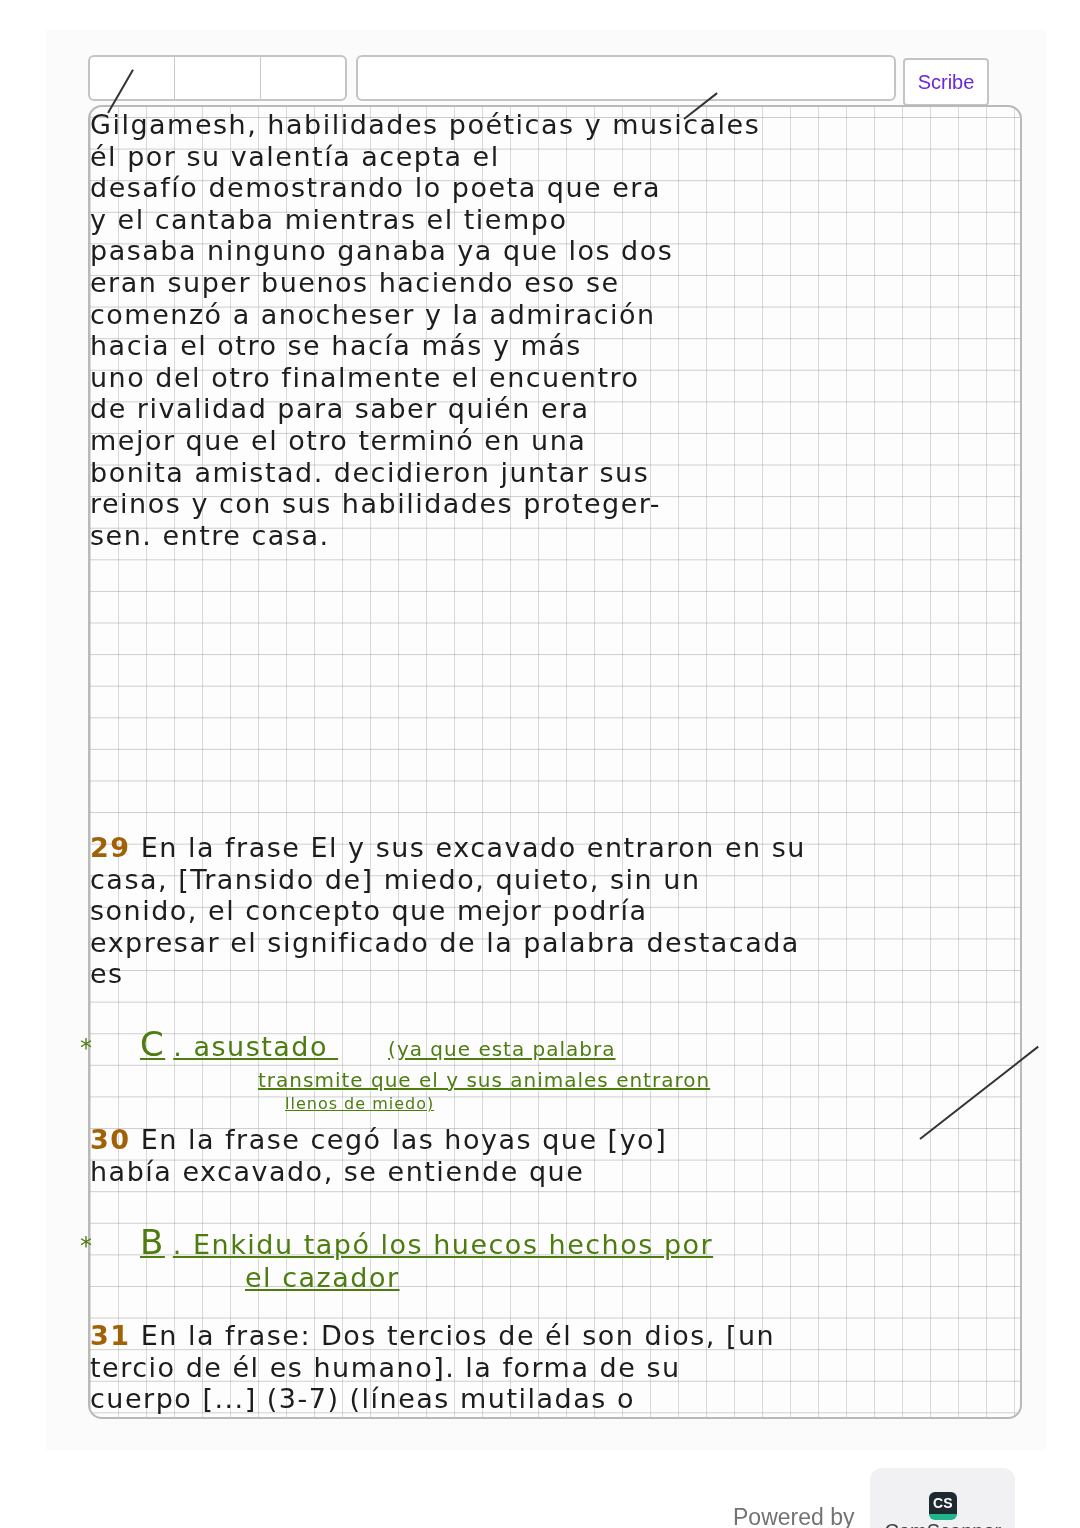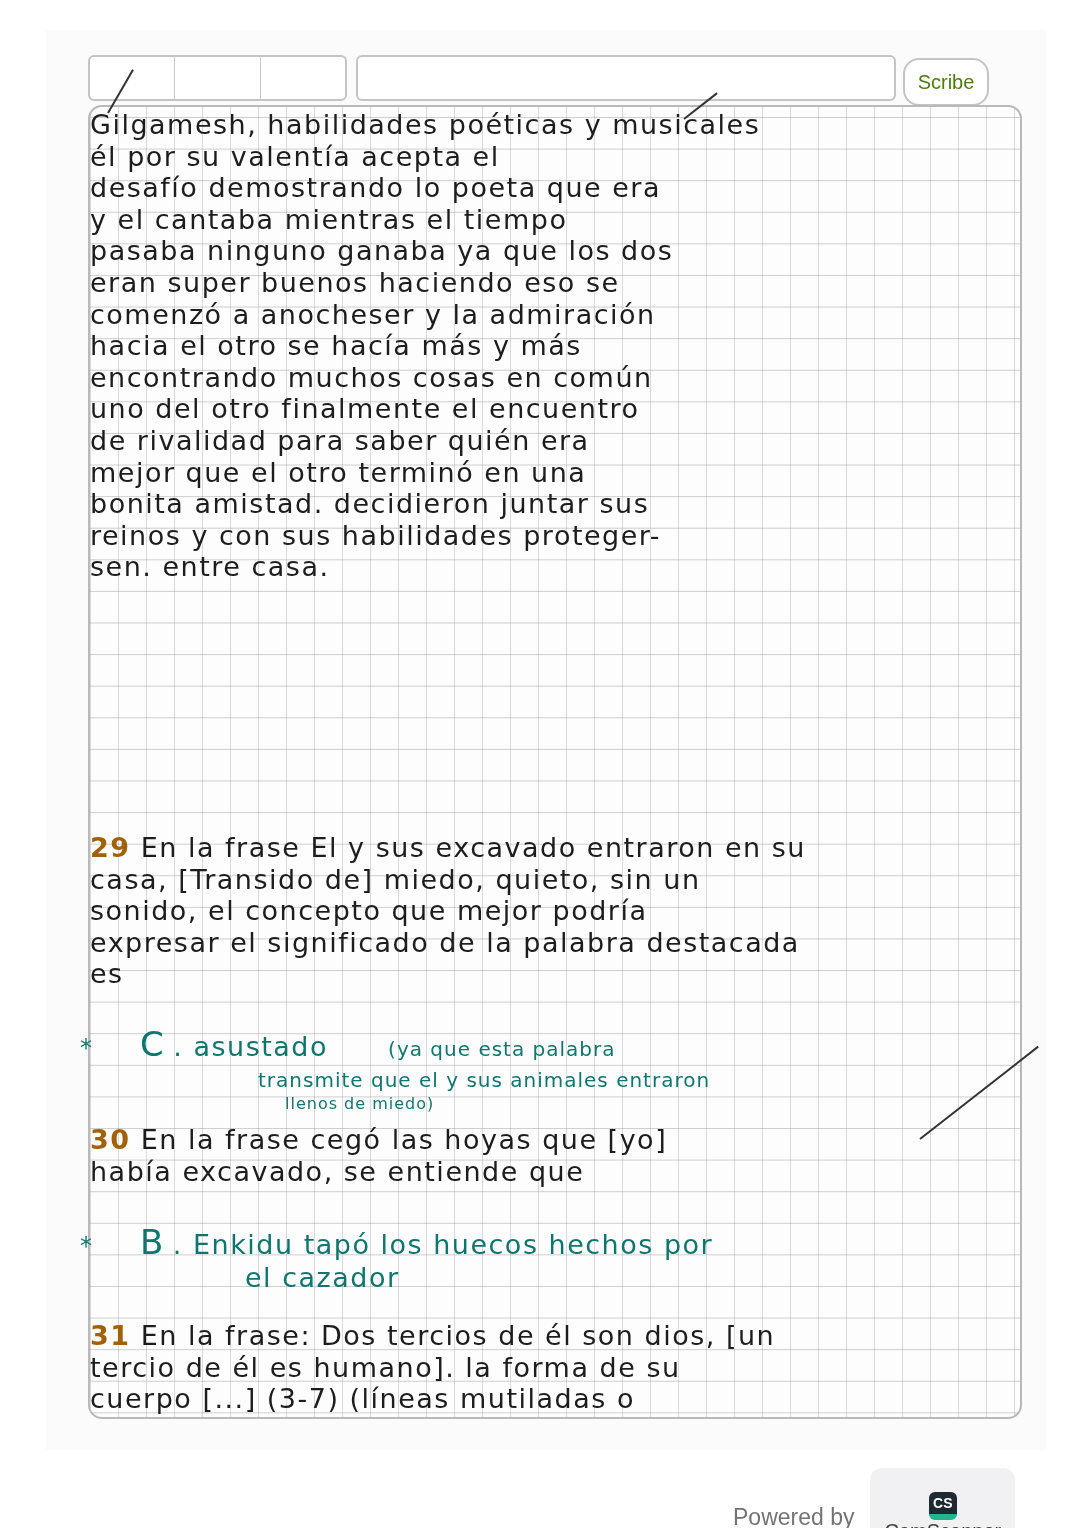--- a/index.html
+++ b/index.html
@@ -20,37 +20,37 @@
     background-size: 28px 100%, 100% 31.6px;
     background-position: 0 0, 0 10px;
   }
   .header-bar { position:absolute; top:55px; height:42px; border:2px solid #c4c4c4; border-radius:6px; background:#fff; }
   .hb-left { left:88px; width:255px; display:flex; }
   .hb-left .cell { flex:1; border-right:1.5px solid #c8c8c8; }
   .hb-left .cell:last-child { border-right:none; }
   .hb-mid { left:356px; width:536px; }
   .brand {
     position:absolute; left:903px; top:58px; width:82px; height:44px;
-    border:2px solid #c4c4c4; border-radius:16px; background:#fff;
+    border:2px solid #c4c4c4; border-radius:4px; background:#fff;
     display:flex; align-items:center; justify-content:center;
-    color:#4d7c0f; font-size:20px; font-family:"Liberation Sans", sans-serif;
+    color:#6d28d9; font-size:20px; font-family:"Liberation Sans", sans-serif;
   }
   .hw {
     position:absolute; left:90px; width:940px;
     font-family:"DejaVu Sans", sans-serif; color:#1d1d1d;
     font-size:27px; letter-spacing:1.5px; white-space:nowrap;
   }
   .hw .line { height:31.6px; line-height:31.6px; }
   .essay { top:109px; }
   .qnum { color:#a16207; font-weight:bold; position:relative; }
   .qnum::before {
     content:""; position:absolute; left:-2px; top:6px; width:26px; height:22px;
     background:rgba(230,90,130,0.35); border-radius:50%; z-index:-1;
   }
-  .answer { position:absolute; left:80px; font-size:27px; color:#0f766e; white-space:nowrap; letter-spacing:1.5px; }
+  .answer { position:absolute; left:80px; font-size:27px; color:#4d7c0f; white-space:nowrap; letter-spacing:1.5px;text-decoration:underline; }
   .star { display:inline-block; width:60px; font-size:24px; }
   .letter { font-size:34px; margin-right:8px; }
   .small { font-size:20px; letter-spacing:1px; }
   .tiny { font-size:16px; letter-spacing:1px; }
   .footer {
     position:absolute; left:733px; top:1468px; display:flex; align-items:center; gap:16px;
     font-family:"Liberation Sans", sans-serif;
   }
   .powered { color:#737373; font-size:23px; }
   .cs-badge {
@@ -86,21 +86,20 @@
 
 <div class="hw essay">
   <div class="line">Gilgamesh, habilidades poéticas y musicales</div>
   <div class="line">él por su valentía acepta el</div>
   <div class="line">desafío demostrando lo poeta que era</div>
   <div class="line">y el cantaba mientras el tiempo</div>
   <div class="line">pasaba ninguno ganaba ya que los dos</div>
   <div class="line">eran super buenos haciendo eso se</div>
   <div class="line">comenzó a anocheser y la admiración</div>
   <div class="line">hacia el otro se hacía más y más</div>
-  <div class="line">encontrando muchos cosas en común</div>
   <div class="line">uno del otro finalmente el encuentro</div>
   <div class="line">de rivalidad para saber quién era</div>
   <div class="line">mejor que el otro terminó en una</div>
   <div class="line">bonita amistad. decidieron juntar sus</div>
   <div class="line">reinos y con sus habilidades proteger-</div>
   <div class="line">sen. entre casa.</div>
 </div>
 
 <div class="hw" style="top:832px;">
   <div class="line"><span class="qnum">29</span> <span>En la frase El y sus excavado entraron en su</span></div>

